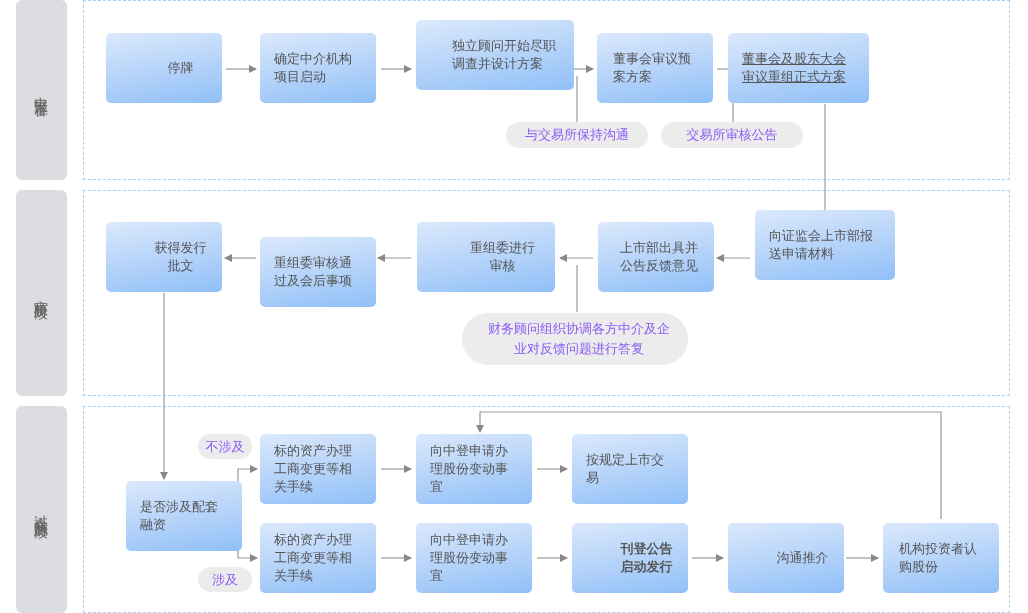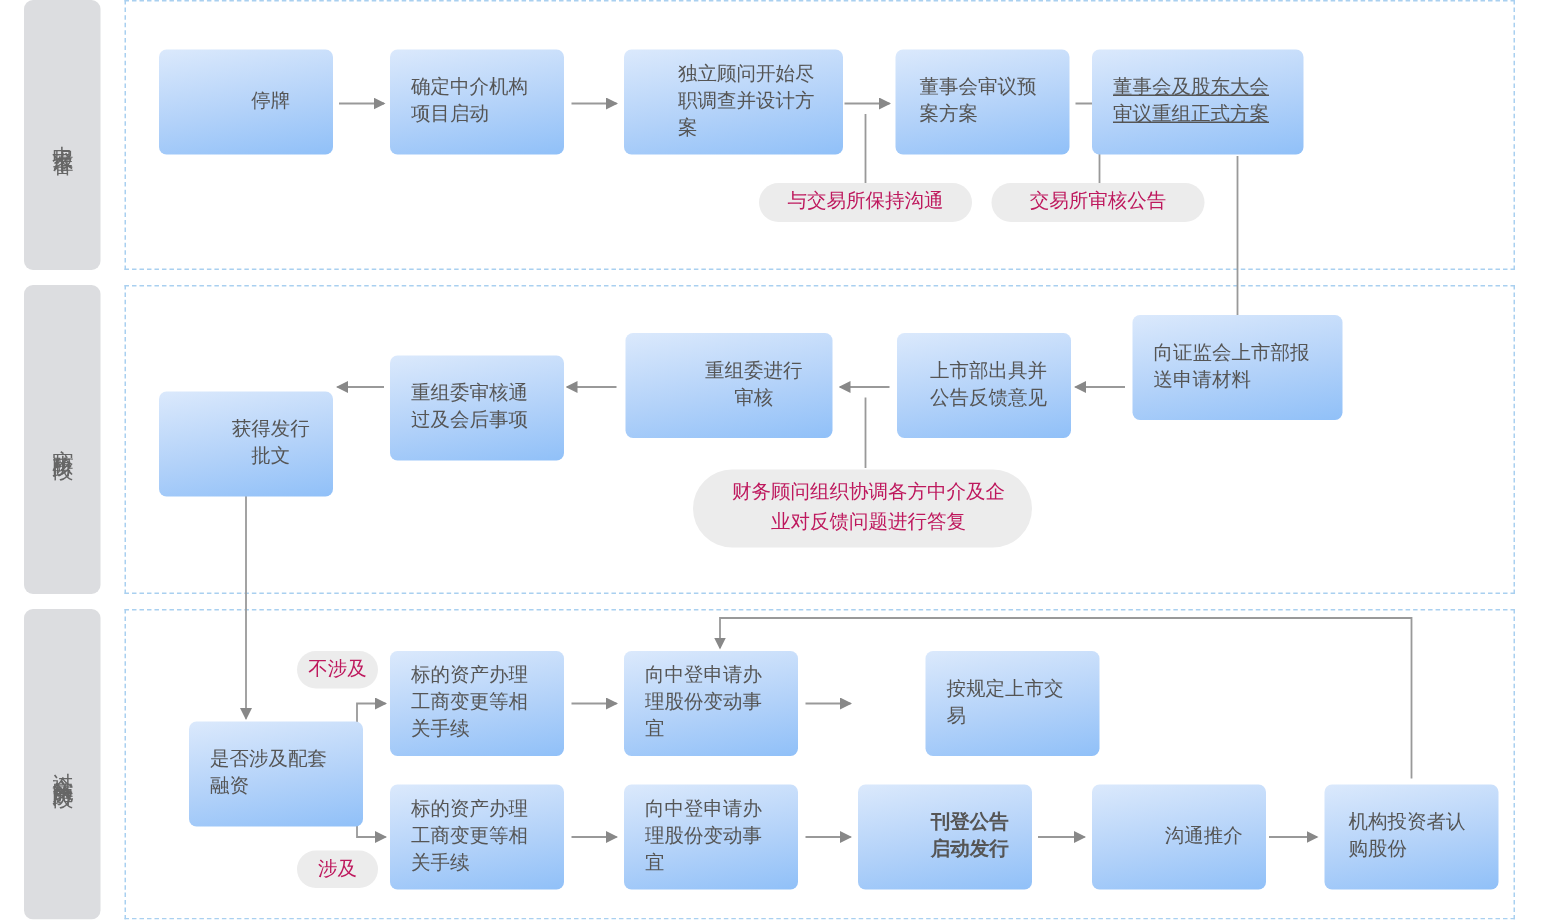--- a/index.html
+++ b/index.html
@@ -8,21 +8,21 @@
   .stage { position:absolute; left:16px; width:51px; background:#dcdde0; border-radius:6px;
            display:flex; align-items:center; justify-content:center; }
   .stage span { writing-mode:vertical-rl; text-orientation:upright; font-size:14px; color:#666;
                 letter-spacing:2px; }
   .zone { position:absolute; left:83px; width:927px; border:1px dashed #a9d0f0; box-sizing:border-box; }
   .box { position:absolute; width:116px; height:70px; border-radius:5px;
          background:linear-gradient(170deg,#dbe9fc 0%,#b3d2f9 55%,#90c0f8 100%);
          box-sizing:border-box; display:flex; align-items:center; font-size:13px; color:#555;
          line-height:18px; padding:0 14px; }
   .box.center { justify-content:center; text-align:center;padding-left:47px; }
-  .pill { position:absolute; background:#ececec; border-radius:14px; font-size:13px; color:#be185d;
+  .pill { position:absolute; background:#ececec; border-radius:14px; font-size:13px; color:#8b5cf6;
           display:flex; align-items:center; justify-content:center; text-align:center; line-height:20px; }
   svg.lines { position:absolute; left:0; top:0; }
 </style>
 </head>
 <body>
 
 <div class="stage" style="top:0;height:180px;">
     <span>申报准备</span>
   </div>
 <div class="stage" style="top:190px;height:206px;">
@@ -74,37 +74,37 @@
     <polyline points="941,519 941,412 480,412 480,432" marker-end="url(#ah)"></polyline>
   </g>
 </svg>
 
 <div class="box center" style="left:106px;top:33px;">
     <span>停牌</span>
   </div>
 <div class="box" style="left:260px;top:33px;">
     <span>确定中介机构项目启动</span>
   </div>
-<div class="box" style="left:416px;top:33px;width:146px;padding-left:36px;">
+<div class="box" style="left:416px;top:20px;width:158px;padding-left:36px;">
     <span>独立顾问开始尽职调查并设计方案</span>
   </div>
 <div class="box" style="left:597px;top:33px;padding-left:16px;">
     <span>董事会审议预案方案</span>
   </div>
 <div class="box" style="left:728px;top:33px;width:141px;text-decoration:underline;">
     <span>董事会及股东大会审议重组正式方案</span>
   </div>
 <div class="pill" style="left:506px;top:122px;width:142px;height:26px;">
     <span>与交易所保持沟通</span>
   </div>
 <div class="pill" style="left:661px;top:122px;width:142px;height:26px;">
     <span>交易所审核公告</span>
   </div>
 
-<div class="box center" style="left:106px;top:222px;margin-top:39px;">
+<div class="box center" style="left:106px;top:222px;">
     <span>获得发行批文</span>
   </div>
 <div class="box" style="left:260px;top:237px;">
     <span>重组委审核通过及会后事项</span>
   </div>
 <div class="box center" style="left:417px;top:222px;width:138px;">
     <span>重组委进行审核</span>
   </div>
 <div class="box" style="left:598px;top:222px;padding-left:22px;padding-right:6px;">
     <span>上市部出具并公告反馈意见</span>
@@ -125,21 +125,21 @@
 <div class="pill" style="left:198px;top:567px;width:54px;height:25px;">
     <span>涉及</span>
   </div>
 
 <div class="box" style="left:260px;top:434px;">
     <span>标的资产办理工商变更等相关手续</span>
   </div>
 <div class="box" style="left:416px;top:434px;">
     <span>向中登申请办理股份变动事宜</span>
   </div>
-<div class="box" style="left:572px;top:434px;margin-left:45px;">
+<div class="box" style="left:572px;top:434px;">
     <span>按规定上市交易</span>
   </div>
 
 <div class="box" style="left:260px;top:523px;">
     <span>标的资产办理工商变更等相关手续</span>
   </div>
 <div class="box" style="left:416px;top:523px;">
     <span>向中登申请办理股份变动事宜</span>
   </div>
 <div class="box center" style="left:572px;top:523px;font-weight:bold;">

